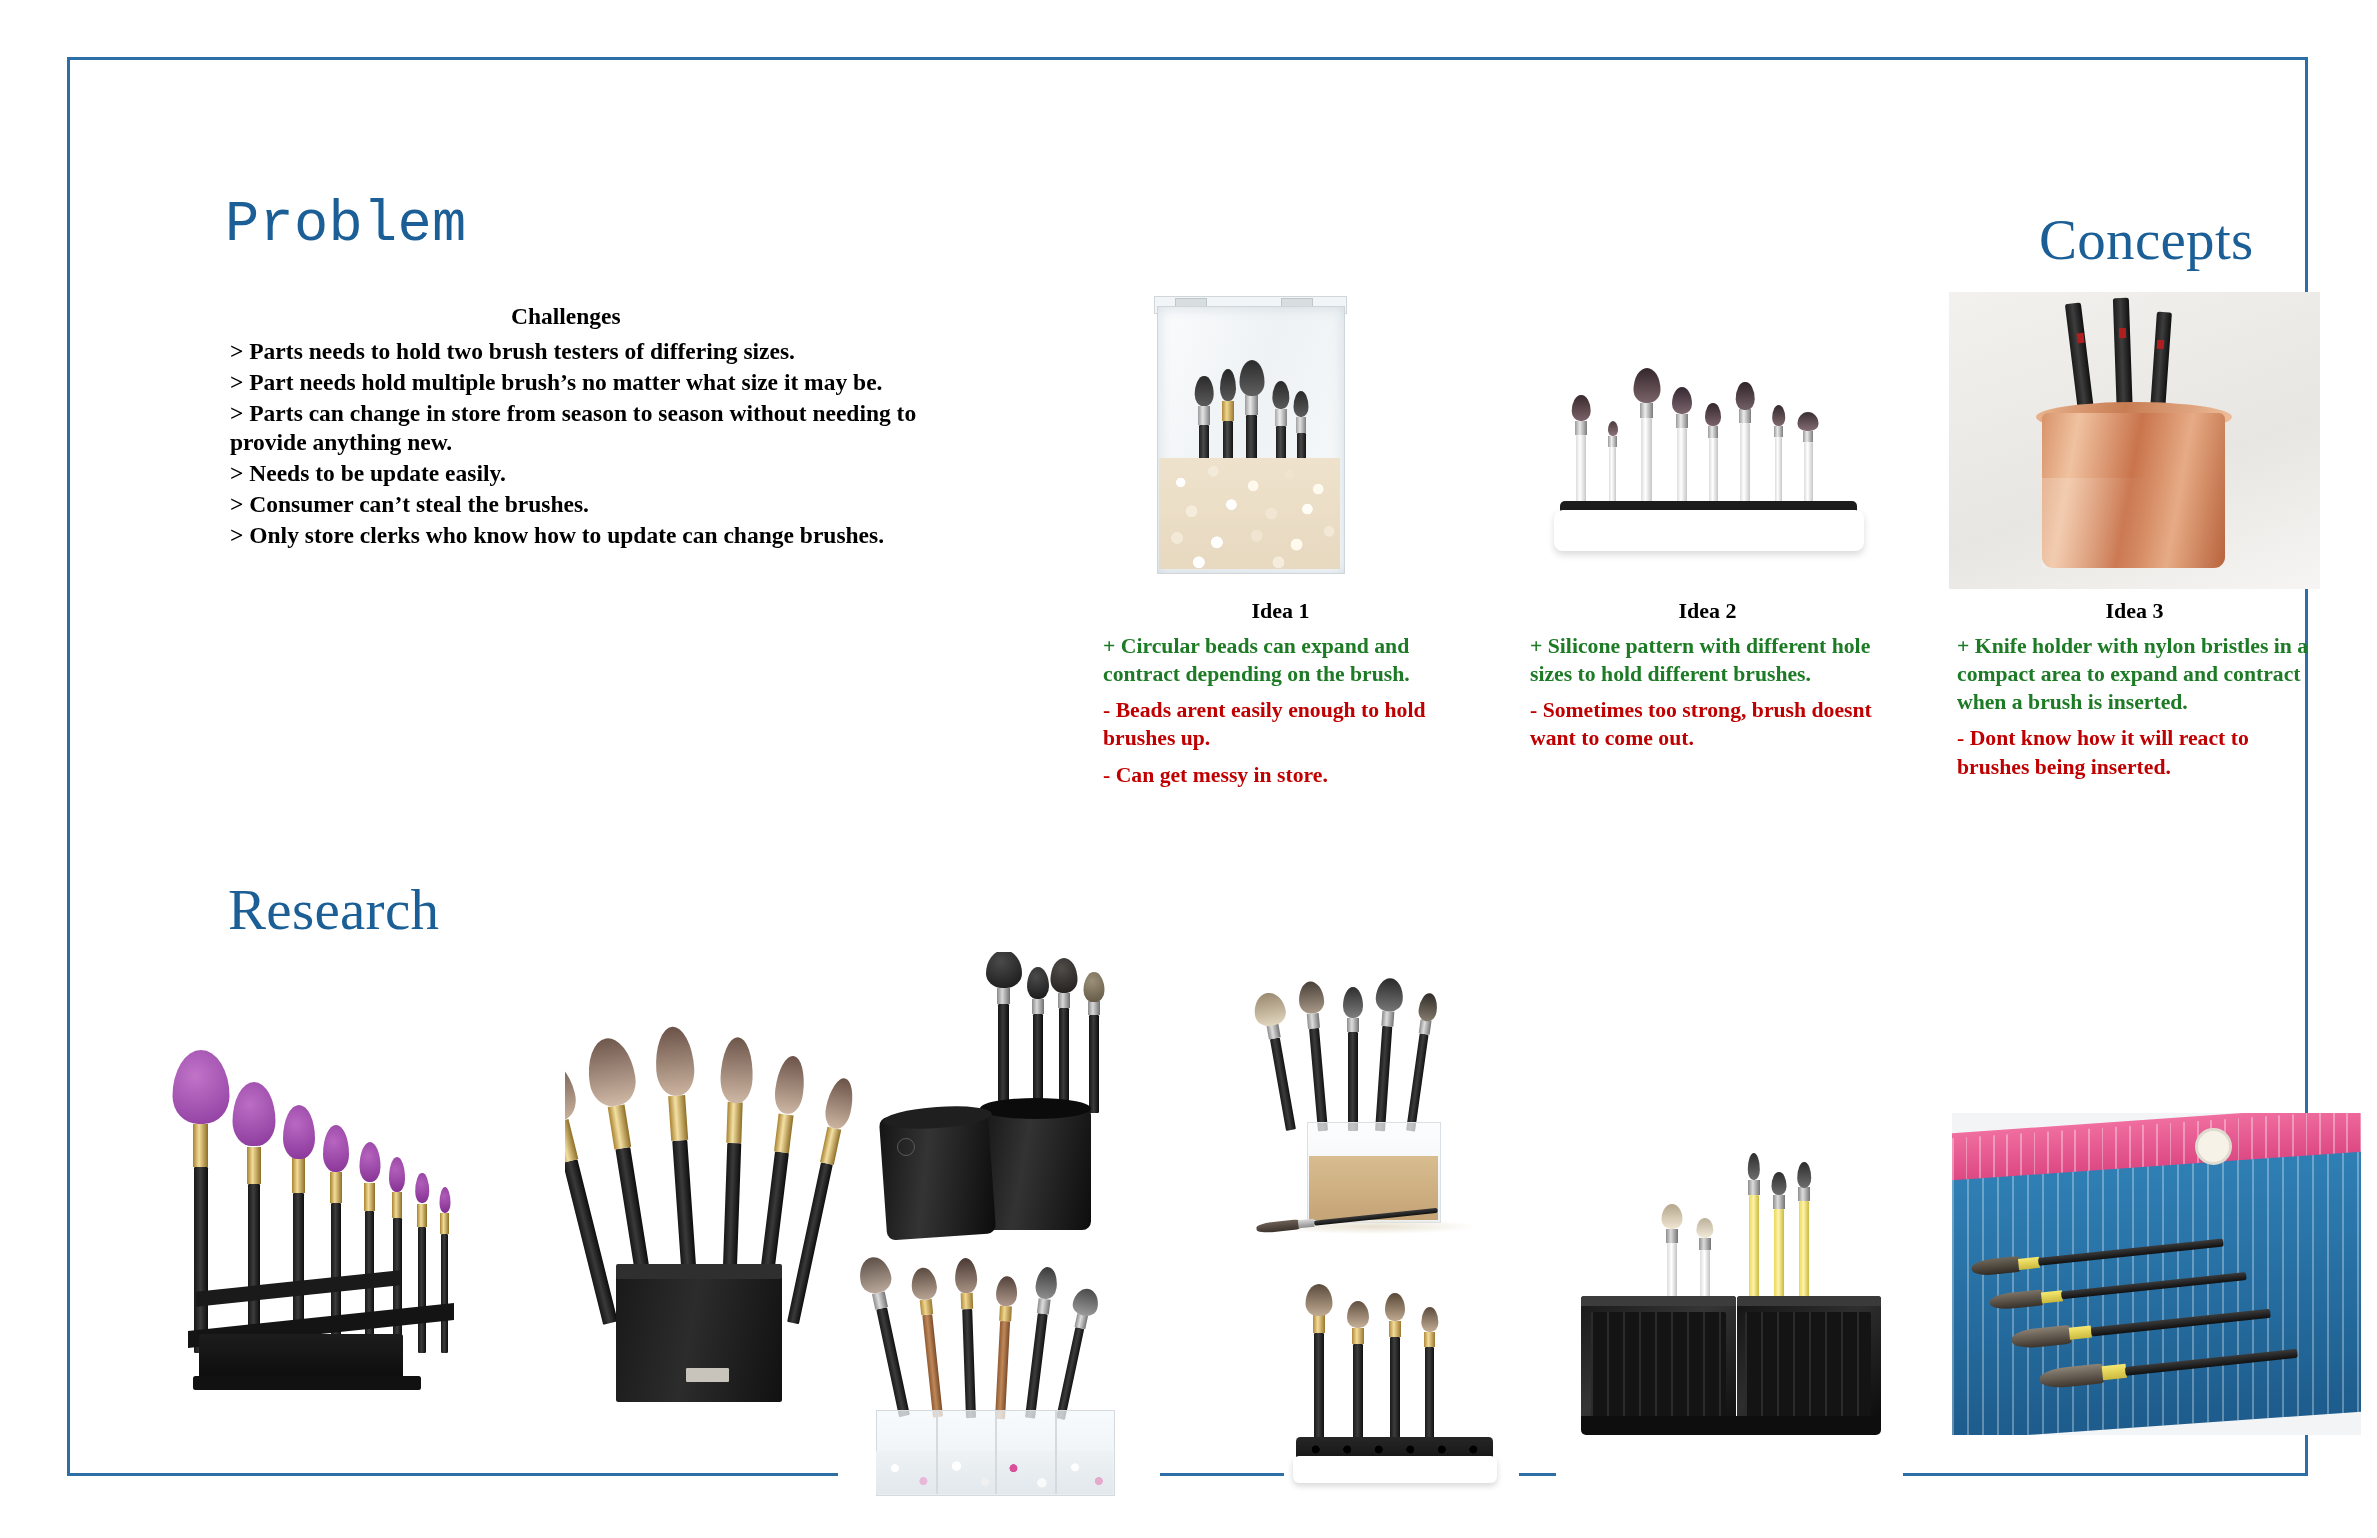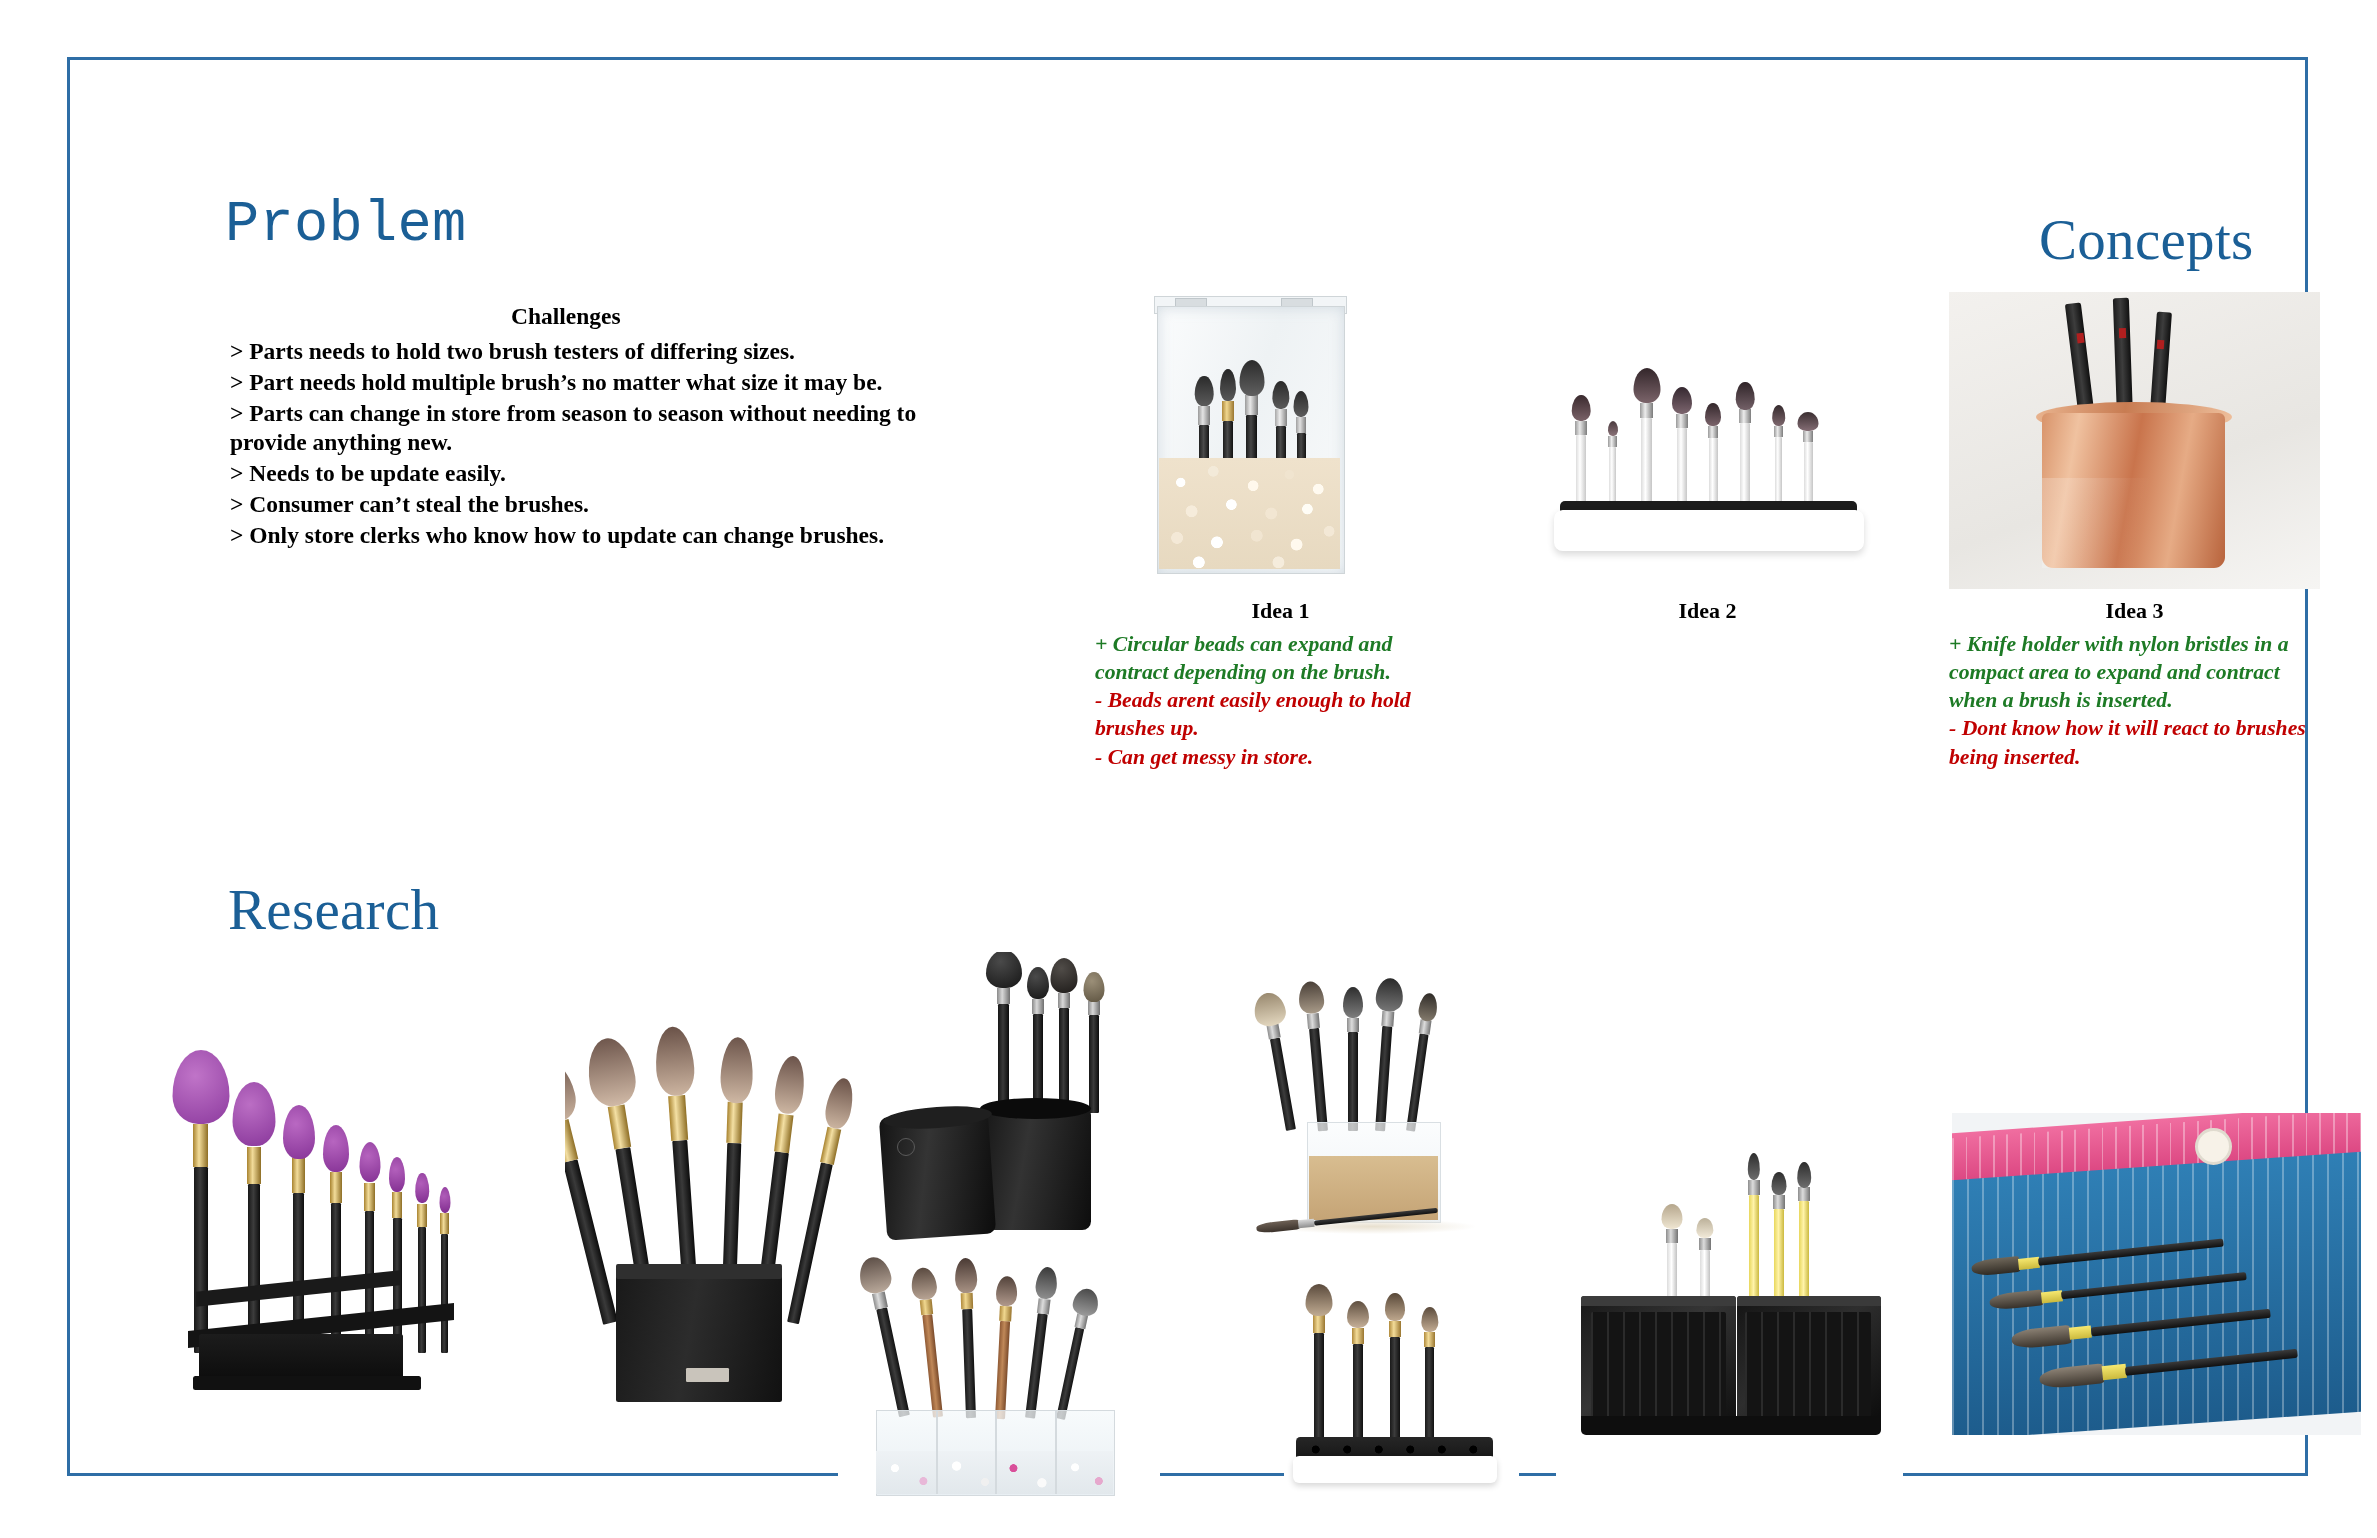--- a/index.html
+++ b/index.html
@@ -85,21 +85,21 @@
     margin-top: 8.7px;
   }
   .concept-notes {
     margin-top: 6.2px;
     font-size: 21.7px;
     font-weight: bold;
     line-height: 1.30;
   }
   .note-pro { color: #1d7a25; }
   .note-con { color: #c00000; }
-  .note-pro p, .note-con p { margin: 0; font-style: italic; }
+  .note-pro p, .note-con p { margin: 8px; }
 
   
   .research-img {
     position: absolute;
     overflow: hidden;
   }
 
   
   .brush { position: absolute; transform-origin: 50% 100%; }
   .brush .handle { position: absolute; left: 0; bottom: 0; width: 100%; border-radius: 1.2px; }
@@ -295,20 +295,28 @@
       </div>
       <div class="brush" style="left:282px; top:121px; width:8.7px; height:103px;">
         <div class="handle" style="height:74px; background:linear-gradient(90deg,#dcdcdc,#fff 40%,#c6c6c6);"></div>
         <div class="ferrule" style="bottom:74px; height:11px; background:linear-gradient(90deg,#9a9a9a,#eaeaea 40%,#7d7d7d);"></div>
         <div class="head" style="bottom:85px; width:21px; height:18.6px; background:linear-gradient(180deg,#3a2e31,#84six); background:linear-gradient(180deg,#3a2e31,#846d74);"></div>
       </div>
       <div class="tray-top"></div>
       <div class="tray-base"></div>
     </div>
     <div class="concept-label">Idea 2</div>
+    <div class="concept-notes">
+      <div class="note-pro">
+        <p>+ Silicone pattern with different hole sizes to hold different brushes.</p>
+      </div>
+      <div class="note-con">
+        <p>- Sometimes too strong, brush doesnt want to come out.</p>
+      </div>
+    </div>
   </div>
 
   <div class="concept" id="concept-3">
     <div class="concept-img">
       <div class="bg-marble"></div>
 
       <div style="position:absolute; left:123px; top:11px; width:16px; height:118px; background:linear-gradient(90deg,#1b1b1b,#3d3d3d 45%,#101010); border-radius:2.5px; transform:rotate(-7deg);"></div>
       <div style="position:absolute; left:128px; top:41px; width:7.4px; height:10px; background:#b01f1f; transform:rotate(-7deg);"></div>
       <div style="position:absolute; left:166px; top:6.2px; width:16px; height:124px; background:linear-gradient(90deg,#1b1b1b,#3d3d3d 45%,#101010); border-radius:2.5px; transform:rotate(-2deg);"></div>
       <div style="position:absolute; left:170px; top:36px; width:7.4px; height:10px; background:#b01f1f; transform:rotate(-2deg);"></div>

